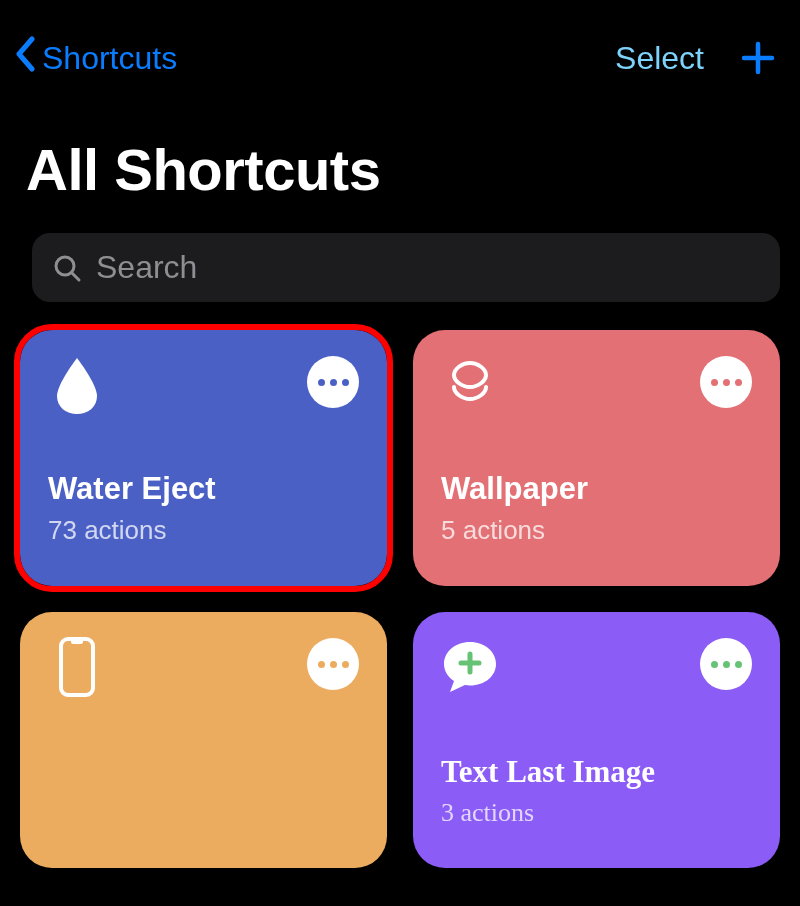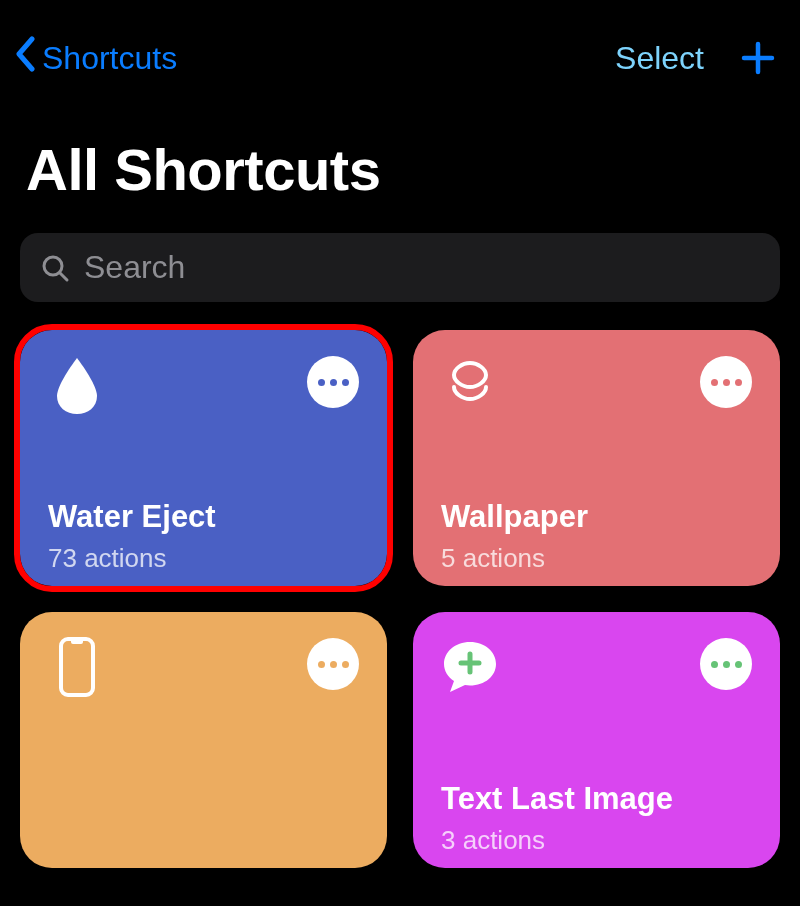--- a/index.html
+++ b/index.html
@@ -36,42 +36,42 @@
       font-size: 32px;
     }
     .plus-icon svg { display: block; }
     .page-title {
       font-size: 58px;
       font-weight: 700;
       padding: 44px 20px 20px 26px;
       letter-spacing: -0.5px;
     }
     .search-bar {
-      margin: 10px 20px 28px 20px;
+      margin: 10px 20px 28px 32px;
       background: #1c1c1e;
       border-radius: 18px;
       padding: 16px 20px;
       display: flex;
       align-items: center;
       gap: 14px;
     }
     .search-icon svg { display: block; }
     .search-placeholder {
       color: #8e8e93;
       font-size: 32px;
     }
     .grid {
       display: grid;
       grid-template-columns: 1fr 1fr;
       gap: 26px;
       padding: 0 20px;
     }
     .tile {
       border-radius: 32px;
-      padding: 26px 28px 12px 28px;
+      padding: 26px 28px 40px 28px;
       position: relative;
       height: 256px;
       display: flex;
       flex-direction: column;
       justify-content: space-between;
     }
     .tile.highlighted {
       outline: 6px solid #ff0000;
       outline-offset: 0px;
     }
@@ -105,21 +105,21 @@
       font-size: 26px;
       color: rgba(255,255,255,0.75);
       font-weight: 400;
     }
     .c-blue { background: #4a60c4; }
     .c-blue .dot { background: #4a60c4; }
     .c-red { background: #e37074; }
     .c-red .dot { background: #e37074; }
     .c-orange { background: #ecac60; }
     .c-orange .dot { background: #ecac60; }
-    .c-green { background: #d946ef; }
+    .c-green { background: #8b5cf6; font-family: Liberation Serif, serif; }
     .c-green .dot { background: #66c376; }
   </style>
 </head>
 <body>
 
 <div class="nav-bar">
   <div class="nav-left">
     <span class="chevron-back">
       <svg width="22" height="36" viewBox="0 0 22 36" fill="none">
         <path d="M18 3 L5 18 L18 33" stroke="#0a7dff" stroke-width="5" stroke-linecap="round" stroke-linejoin="round" fill="none"></path>

